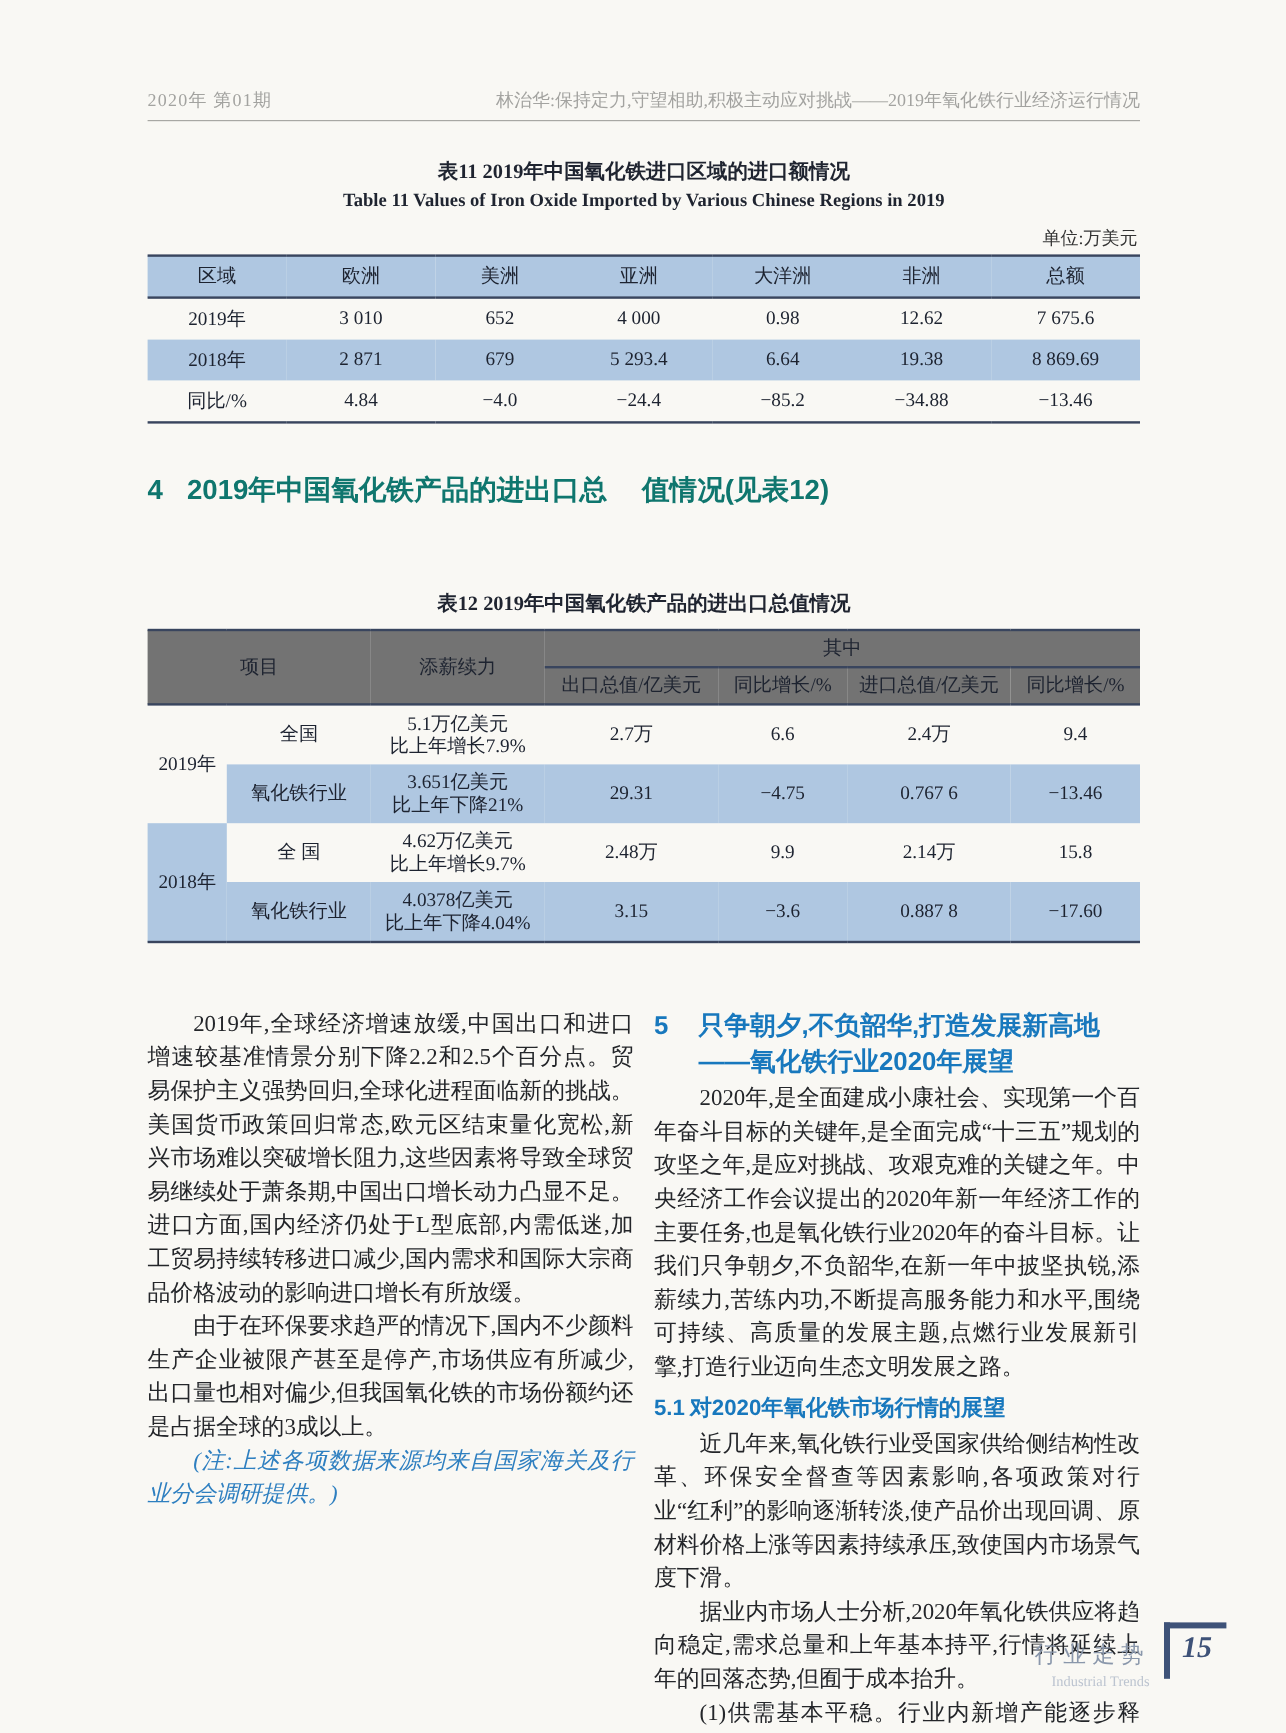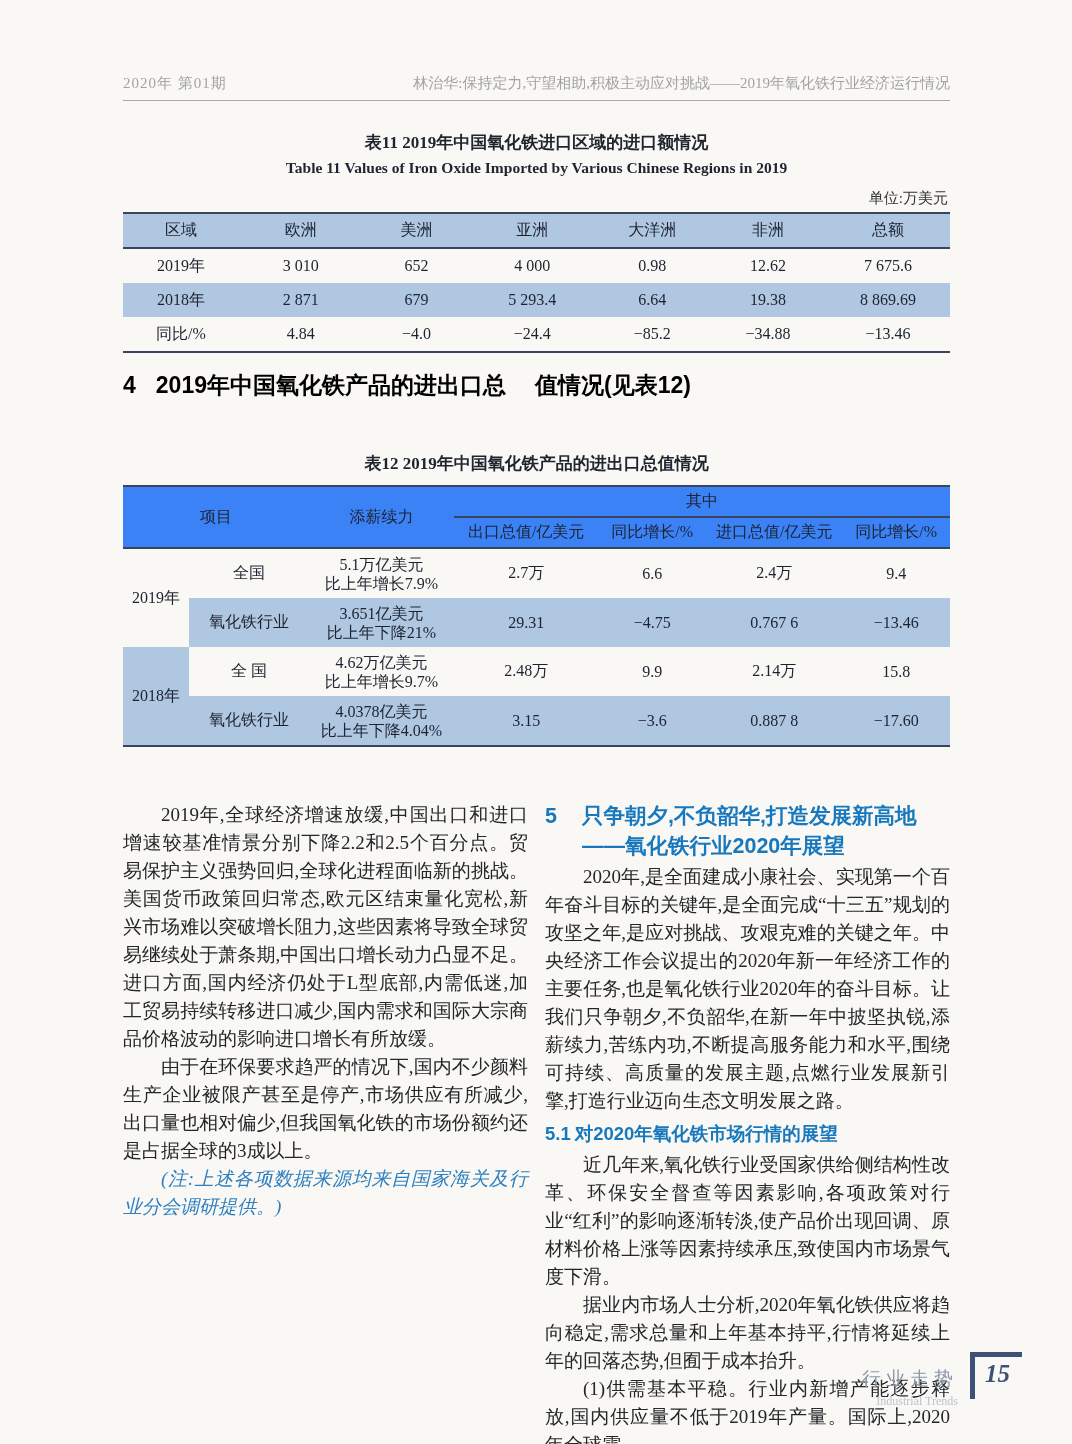--- a/index.html
+++ b/index.html
@@ -29,34 +29,34 @@
   
   table{border-collapse:collapse;width:100%;text-align:center;color:#1d2330;}
   .t11{border-top:2px solid #39455e;border-bottom:2px solid #39455e;}
   .t11 thead tr{background:#afc7e1;}
   .t11 thead{border-bottom:2px solid #39455e;}
   .t11 th{font-weight:normal;font-size:16px;height:31px;}
   .t11 td{font-size:16px;height:32px;}
   .row-blue{background:#afc7e1;}
 
   .t12{border-top:2px solid #39455e;border-bottom:2px solid #39455e;margin-top:10px;}
-  .t12 thead th{background:#3b82f6;font-weight:normal;font-size:16px;}
+  .t12 thead th{background:#737373;font-weight:normal;font-size:16px;}
   .t12 thead{border-bottom:2px solid #39455e;}
   .t12 th.qizhong{height:27px;border-bottom:2px solid #39455e;}
   .t12 th.subh{height:27px;}
   .t12 th.merged{height:54px;}
   .t12 td{font-size:16px;height:47px;}
   .cell-2line{line-height:19px;font-size:15.5px;}
   .cell-blue{background:#afc7e1;}
 
   
   .sec4{
-    position:relative;margin-top:17px;height:34px;
+    position:relative;margin-top:40px;height:34px;
     font-family:"Liberation Sans","DejaVu Sans",sans-serif;
-    font-weight:bold;font-size:23px;color:#000000;white-space:nowrap;
+    font-weight:bold;font-size:23px;color:#0f766e;white-space:nowrap;
   }
   .sec4 .s4-num{margin-right:20px;}
   .sec4 .s4-part2{position:absolute;left:412px;top:0;}
 
   
   .columns{display:flex;margin-top:54px;gap:17px;}
   .col{width:405px;font-size:19px;line-height:28px;text-align:justify;}
   .col p{margin:0;text-indent:2em;}
   .note{color:#2e7fc0;font-style:italic;}
 
@@ -144,21 +144,21 @@
         <td>−13.46</td>
       </tr>
     </tbody>
   </table>
 
   <div class="sec4">
     <span class="s4-num">4</span><span>2019年中国氧化铁产品的进出口总</span>
     <span class="s4-part2">值情况(见表12)</span>
   </div>
 
-  <div class="tbl-title-zh" style="margin-top:48px;">表12 2019年中国氧化铁产品的进出口总值情况</div>
+  <div class="tbl-title-zh" style="margin-top:64px;">表12 2019年中国氧化铁产品的进出口总值情况</div>
 
   <table class="t12">
     <colgroup>
       <col style="width:8%">
         <col style="width:14.5%">
         <col style="width:17.5%">
         <col style="width:17.5%">
       <col style="width:13%">
         <col style="width:16.5%">
         <col style="width:13%">

